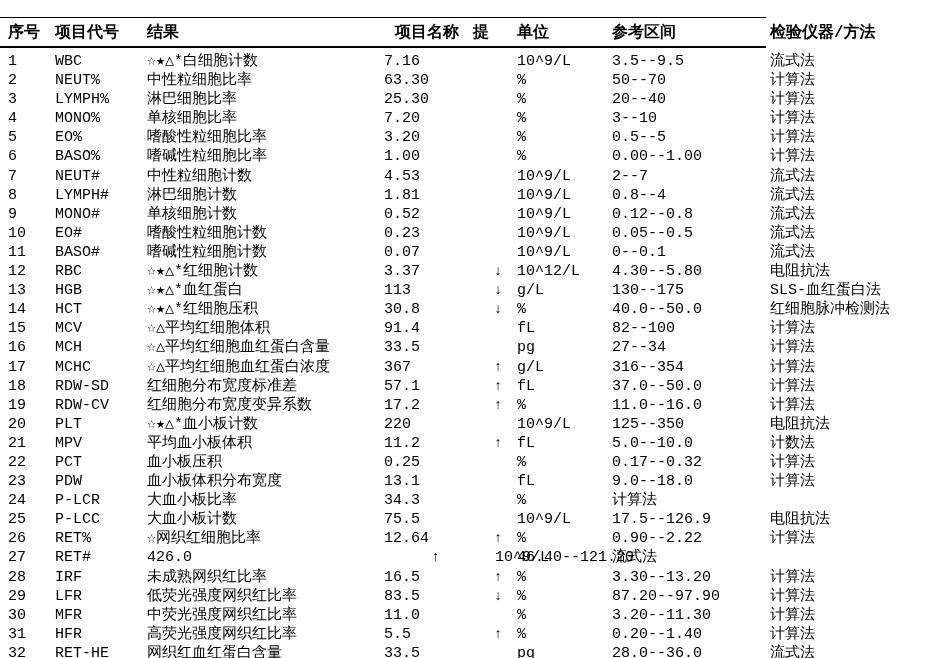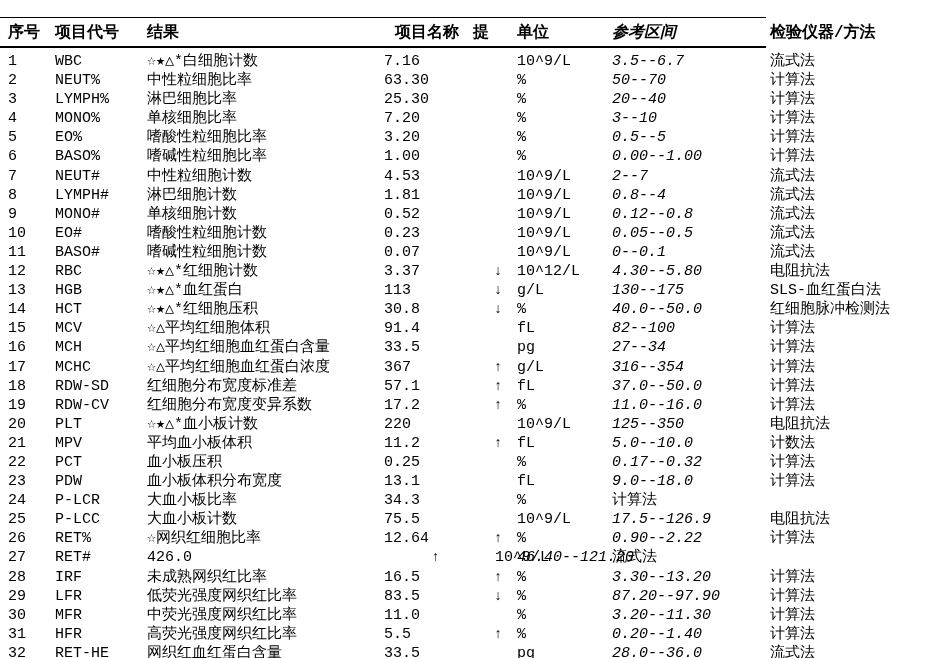--- a/index.html
+++ b/index.html
@@ -28,21 +28,21 @@
     height: 30px;
     line-height: 30px;
     border-bottom: 2.5px solid #000;
     font-weight: bold;
     font-size: 16px;
   }
   .th { white-space: nowrap; overflow: visible; }
   .th.col-name { padding-left: 11px; }
   .th.col-flag { text-align: left; text-indent: -14px; }
   .th.col-unit, .td.col-unit { padding-left: 8px; }
-  .th.col-ref,  .td.col-ref  { padding-left: 8px; font-style: italic; }
+  .th.col-ref,  .td.col-ref  { padding-left: 8px; }
   .th.col-method, .td.col-method { padding-left: 8px; }
   .tbody {
     padding-top: 4px;
     border-bottom: 1.5px solid #000;
   }
   .tr {
     height: 19.1px;
     line-height: 19.1px;
     font-size: 15px;
   }
@@ -64,21 +64,21 @@
       <div class="th col-method">检验仪器/方法</div>
     </div>
   <div class="tbody" id="tbody">
       <div class="tr">
         <div class="td col-seq">1</div>
         <div class="td col-code">WBC</div>
         <div class="td col-name">☆★△*白细胞计数</div>
         <div class="td col-result">7.16</div>
         <div class="td col-flag"></div>
         <div class="td col-unit">10^9/L</div>
-        <div class="td col-ref">3.5--6.7</div>
+        <div class="td col-ref">3.5--9.5</div>
         <div class="td col-method">流式法</div>
       </div>
       <div class="tr">
         <div class="td col-seq">2</div>
         <div class="td col-code">NEUT%</div>
         <div class="td col-name">中性粒细胞比率</div>
         <div class="td col-result">63.30</div>
         <div class="td col-flag"></div>
         <div class="td col-unit">%</div>
         <div class="td col-ref">50--70</div>

